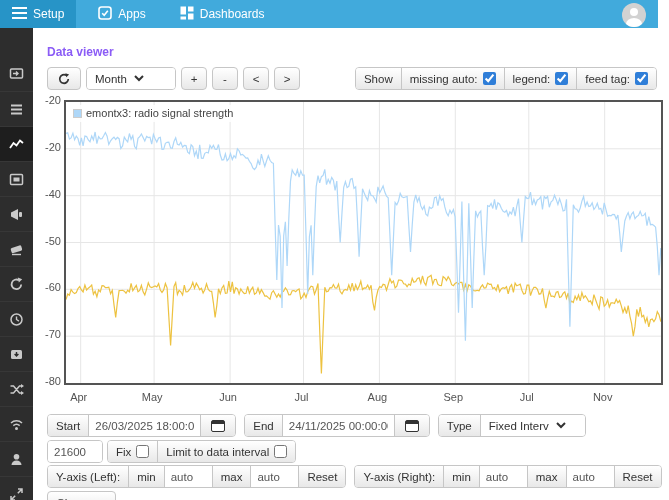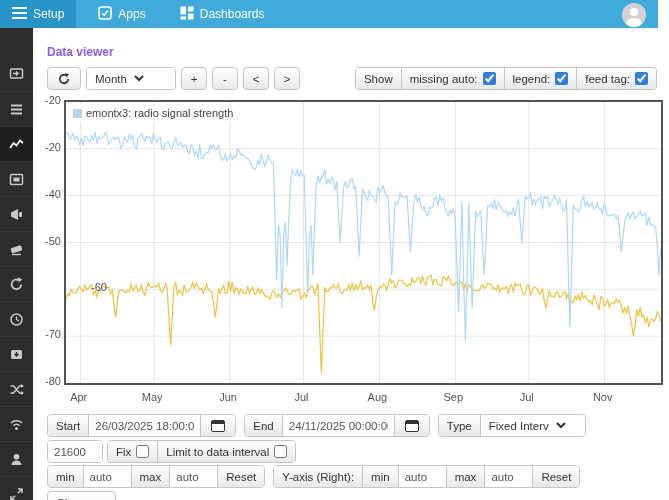--- a/index.html
+++ b/index.html
@@ -267,21 +267,21 @@
           <span class="swatch" style="background:#aed7f8"></span>
           <span>emontx3: radio signal strength</span>
         </div>
       </div>
   </div>
   <div id="axis-labels">
       <div class="ylab" style="top: -1px;">-20</div>
       <div class="ylab" style="top: 45.8333px;">-20</div>
       <div class="ylab" style="top: 92.6667px;">-40</div>
       <div class="ylab" style="top: 139.5px;">-50</div>
-      <div class="ylab" style="top: 186.333px; margin-left: 46px;">-60</div>
+      <div class="ylab" style="top: 186.333px;">-60</div>
       <div class="ylab" style="top: 233.167px;">-70</div>
       <div class="ylab" style="top: 280px;">-80</div>
       <div class="xlab" style="left: 21.6914px;">Apr</div>
       <div class="xlab" style="left: 95.1481px;">May</div>
       <div class="xlab" style="left: 171.053px;">Jun</div>
       <div class="xlab" style="left: 244.51px;">Jul</div>
       <div class="xlab" style="left: 320.416px;">Aug</div>
       <div class="xlab" style="left: 396.321px;">Sep</div>
       <div class="xlab" style="left: 469.778px;">Jul</div>
       <div class="xlab" style="left: 545.683px;">Nov</div>
@@ -329,20 +329,21 @@
     </span>
     <span class="seg">
       <span>Limit to data interval</span>
       <input type="checkbox" style="">
     </span>
   </span>
 </div>
 
 <div class="row3">
   <span class="grp">
+    <span class="seg">Y-axis (Left):</span>
     <span class="seg">min</span>
     <span class="seg white" style="width:48px;">
         <input class="txt" value="auto" style="">
       </span>
     <span class="seg">max</span>
     <span class="seg white" style="width:48px;">
         <input class="txt" value="auto" style="">
       </span>
     <span class="seg">Reset</span>
   </span>

